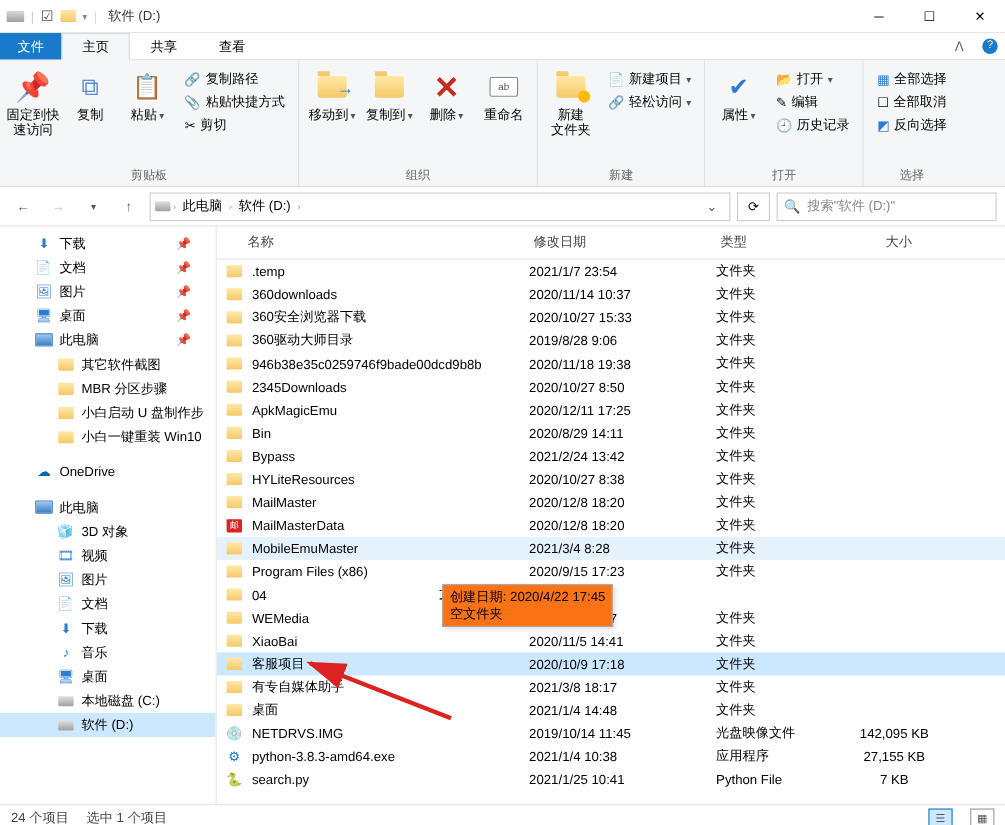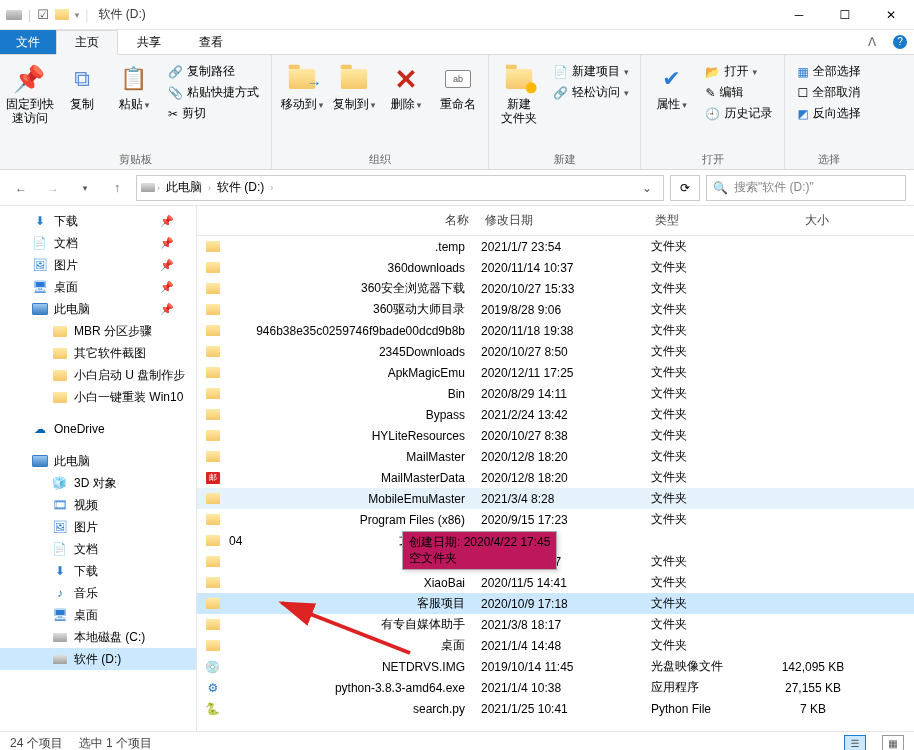--- a/index.html
+++ b/index.html
@@ -46,38 +46,38 @@
 .tree-item { display: flex; align-items: center; gap: 6px; padding: 2px 4px 2px 32px; height: 22px; white-space: nowrap; position: relative; }
 .tree-item.selected { background: #cce8ff; }
 .tree-item.indent { padding-left: 52px; }
 .tree-ico { width: 16px; height: 16px; flex-shrink: 0; display:flex; align-items:center; justify-content:center; }
 .pin-ico { position: absolute; right: 22px; color: #666; font-size: 11px; }
 .mini-folder { width: 14px; height: 11px; background: linear-gradient(#ffe9a6,#f5c869); border-radius: 1px; }
 .mini-drive { width: 14px; height: 9px; background: linear-gradient(#e0e0e0,#a0a0a0); border-radius: 1px; }
 .filelist { flex: 1; display: flex; flex-direction: column; overflow: hidden; }
 .columns { display: flex; border-bottom: 1px solid #e5e5e5; padding: 4px 0; }
 .columns div { padding: 2px 8px; color: #444; }
-.col-name { width: 260px; text-align: right; }
+.col-name { width: 260px; }
 .col-date { width: 170px; }
 .col-type { width: 110px; }
 .col-size { width: 120px; text-align: center; }
 .rows { flex: 1; overflow-y: auto; }
 .rows::-webkit-scrollbar { width: 16px; }
 .rows::-webkit-scrollbar-thumb { background: #c1c1c1; }
 .rows::-webkit-scrollbar-track { background: #f1f1f1; }
 .row { display: flex; height: 21px; align-items: center; }
 .row.selected { background: #cce8ff; }
 .row.highlight { background: #e5f1fb; }
 .row .cell { padding: 0 8px; white-space: nowrap; overflow: hidden; text-overflow: ellipsis; }
 .row .fico { width: 16px; height: 16px; flex-shrink: 0; margin-left: 8px; display:flex; align-items:center; justify-content:center; }
 .statusbar { height: 24px; border-top: 1px solid #e5e5e5; display: flex; align-items: center; padding: 0 10px; gap: 16px; color: #444; }
 .statusbar .spacer { flex: 1; }
 .view-toggle { width: 22px; height: 18px; border: 1px solid #999; display: flex; align-items: center; justify-content: center; font-size: 10px; color: #555; }
 .view-toggle.active { background: #cce8ff; border-color: #1979ca; }
-.tooltip { position: absolute; left: 402px; top: 531px; background: #be185d; border: 1px solid #aaa; padding: 3px 6px; font-size: 11px; line-height: 1.3; box-shadow: 2px 2px 4px rgba(0,0,0,.15); z-index: 10; }
+.tooltip { position: absolute; left: 402px; top: 531px; background: #f97316; border: 1px solid #aaa; padding: 3px 6px; font-size: 11px; line-height: 1.3; box-shadow: 2px 2px 4px rgba(0,0,0,.15); z-index: 10; }
 .arrow-annot { position: absolute; left: 270px; top: 573px; z-index: 9; pointer-events: none; }
 .chev-down::after { content: '▾'; font-size: 9px; color: #555; margin-left: 2px; }
 .mini-pc { width:16px; height:12px; border:1px solid #3a7fc4; background:linear-gradient(#9ec9ef,#3a7fc4); border-radius:1px; }
 </style>
 </head>
 <body>
 
 <div class="titlebar">
   <div class="qat">
     <div class="drive-ico"></div>
@@ -301,27 +301,27 @@
         <div class="tree-ico">
           <div class="mini-pc"></div>
         </div>
         <span>此电脑</span>
         <span class="pin-ico">📌</span>
       </div>
       <div class="tree-item indent">
         <div class="tree-ico">
           <div class="mini-folder"></div>
         </div>
+        <span>其它软件截图</span>
+      </div>
+      <div class="tree-item indent">
+        <div class="tree-ico">
+          <div class="mini-folder"></div>
+        </div>
         <span>MBR 分区步骤</span>
-      </div>
-      <div class="tree-item indent">
-        <div class="tree-ico">
-          <div class="mini-folder"></div>
-        </div>
-        <span>其它软件截图</span>
       </div>
       <div class="tree-item indent">
         <div class="tree-ico">
           <div class="mini-folder"></div>
         </div>
         <span>小白启动 U 盘制作步</span>
       </div>
       <div class="tree-item indent">
         <div class="tree-ico">
           <div class="mini-folder"></div>

